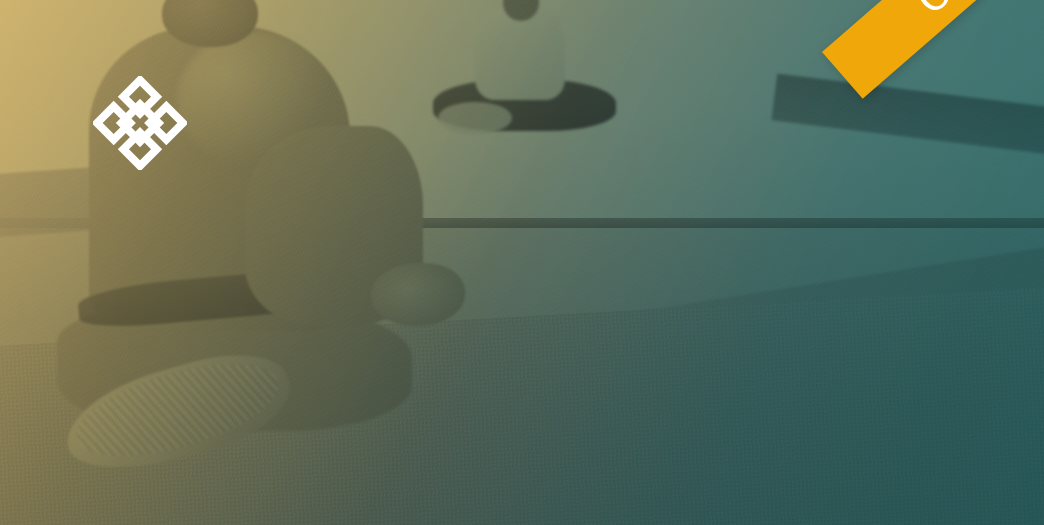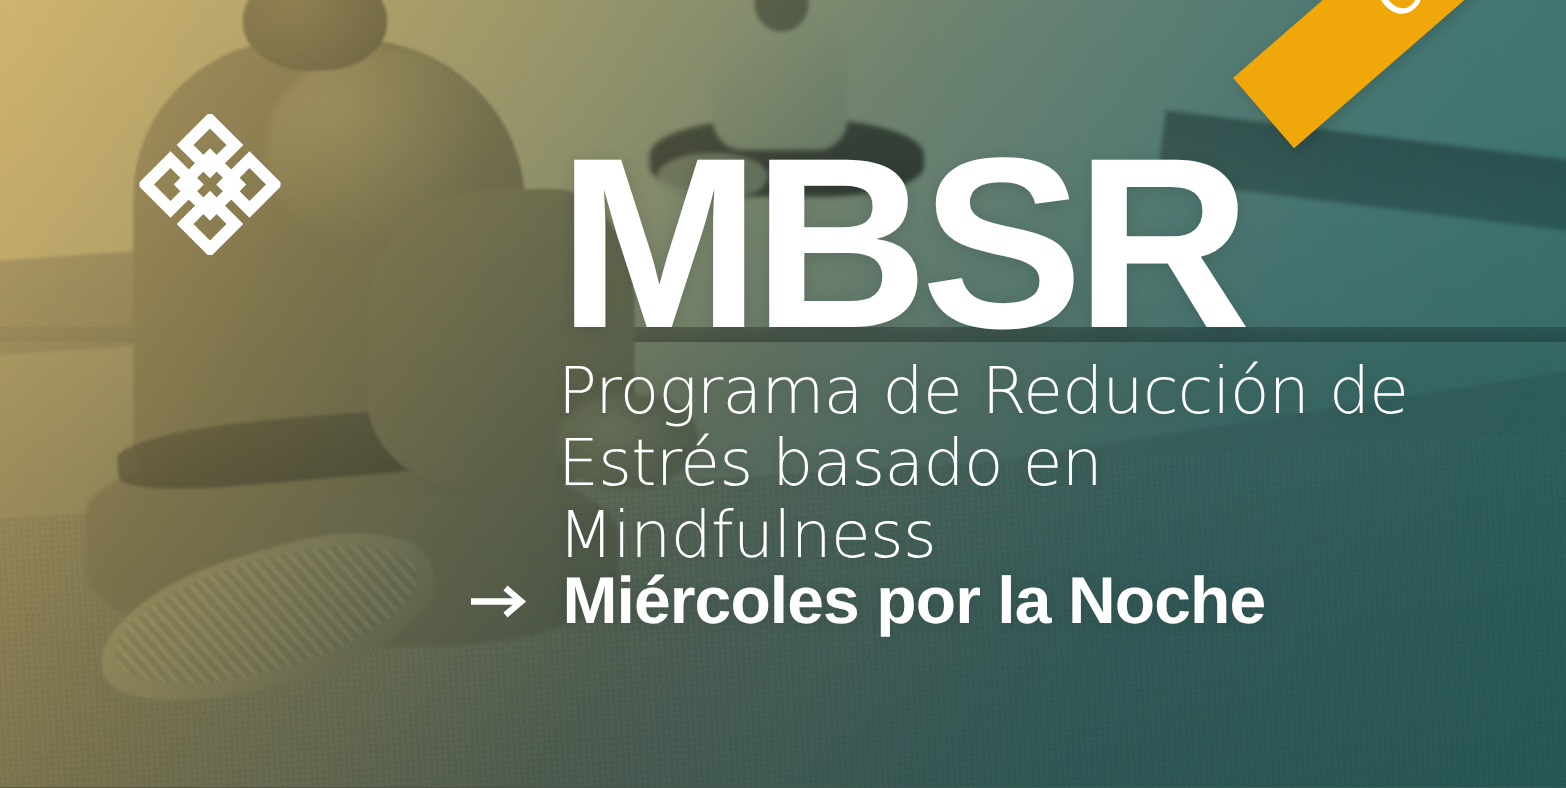--- a/index.html
+++ b/index.html
@@ -377,39 +377,20 @@
 
         <rect x="65.5" y="37.5" width="25" height="25" transform="rotate(45 78 50)"></rect>
 
         <rect x="36" y="36" width="28" height="28" transform="rotate(45 50 50)"></rect>
       </g>
 
       <g stroke="none" fill="none"></g>
     </svg>
   </div>
 
-  <div class="content">
-
-    <h1 class="title">MBSR</h1>
-
-    <p class="subtitle">
-      <span class="ln">Programa de Reducción de</span>
-      <span class="ln">Estrés basado en Mindfulness</span>
-    </p>
-
-    <div class="schedule">
-      <span class="arrow-icon">
-        <svg viewBox="0 0 42 24" aria-hidden="true">
-          <path d="M1 12 H33" stroke="#ffffff" stroke-width="4.2" fill="none" stroke-linecap="butt"></path>
-          <path d="M24 3 L34.5 12 L24 21" stroke="#ffffff" stroke-width="4.2" fill="none" stroke-linecap="butt" stroke-linejoin="miter"></path>
-        </svg>
-      </span>
-      <span class="schedule-text">Miércoles por la Noche</span>
-    </div>
-  </div>
 
   <div class="ribbon-wrap">
     <div class="ribbon-band">
       <span class="ribbon-label">Online</span>
     </div>
   </div>
 
 </div>
 
 </body></html>

